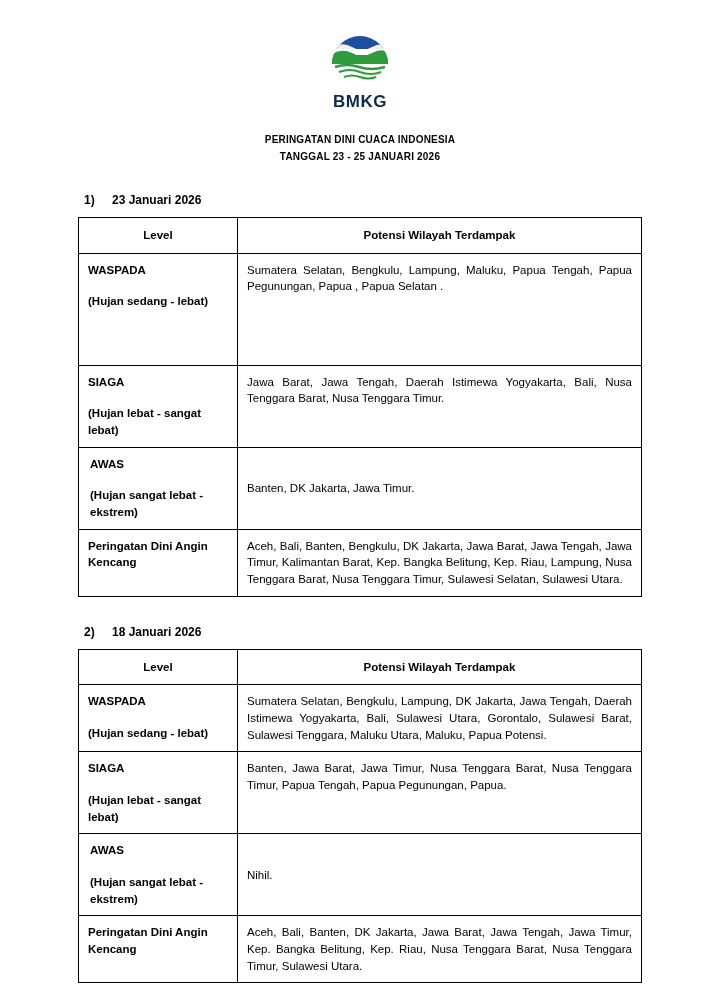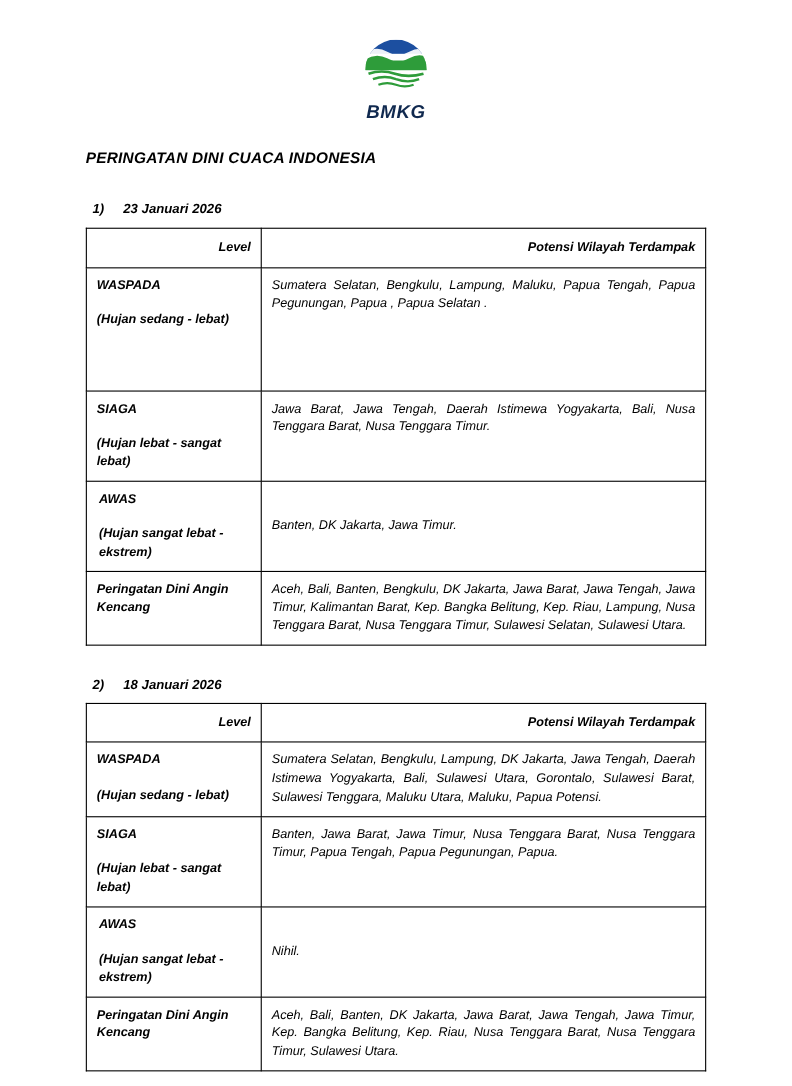--- a/index.html
+++ b/index.html
@@ -13,21 +13,20 @@
     height: 987px;
     font-family: "Liberation Sans", sans-serif;
     color: #000000;
     position: relative;
     overflow: hidden;
   }
   .page {
     width: 720px;
     height: 987px;
     padding: 34px 78px 0 78px;
-    font-style: italic;
   }
   
   .logo-wrap {
     display: flex;
     flex-direction: column;
     align-items: center;
     justify-content: center;
     margin-bottom: 22px;
   }
   .logo-mark {
@@ -39,22 +38,22 @@
   .logo-text {
     font-size: 17px;
     font-weight: bold;
     letter-spacing: 0.5px;
     color: #10294f;
     margin-top: 1px;
     line-height: 1;
   }
   
   .doc-title {
-    text-align: left;
-    font-size: 14px;
+    text-align: center;
+    font-size: 10px;
     font-weight: bold;
     letter-spacing: 0.2px;
     line-height: 1.65;
   }
   .section-head {
     margin-top: 28px;
     margin-bottom: 10px;
     font-size: 12px;
     font-weight: bold;
     display: flex;
@@ -70,21 +69,21 @@
   }
   th, td {
     border: 1px solid #000000;
     vertical-align: top;
     padding: 8px 9px 8px 9px;
     font-size: 11.5px;
     line-height: 1.45;
   }
   th {
     font-weight: bold;
-    text-align: right;
+    text-align: center;
     padding-top: 9px;
     padding-bottom: 9px;
     margin-top: 28px;
   }
   col.c-level { width: 159px; }
   td.level {
     font-weight: bold;
   }
   td.level .sub {
     font-weight: bold;
@@ -123,20 +122,21 @@
         <path d="M14 33 q12 -4 24 0 q12 4 26 0" stroke="#2e9c3a" stroke-width="2.4" fill="none"></path>
         <path d="M18 38 q11 -4 21 0 q11 4 21 0" stroke="#2e9c3a" stroke-width="2.2" fill="none"></path>
         <path d="M23 43 q8 -3 16 0 q8 3 16 0" stroke="#2e9c3a" stroke-width="2" fill="none"></path>
       </svg>
     </span>
     <span class="logo-text">BMKG</span>
   </div>
 
   <div class="doc-title">
     <div>PERINGATAN DINI CUACA INDONESIA</div>
+    <div>TANGGAL 23 - 25 JANUARI 2026</div>
   </div>
 
   <div class="section-head">
     <span class="num">1)</span>
     <span>23 Januari 2026</span>
   </div>
 
   <table>
     <colgroup>
         <col class="c-level">

